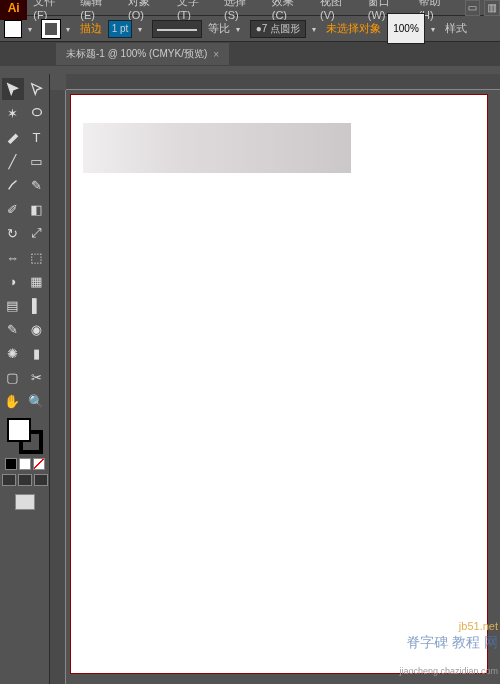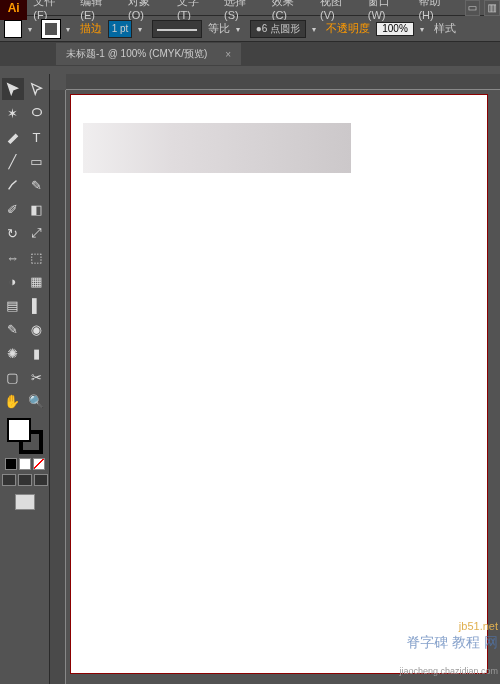--- a/index.html
+++ b/index.html
@@ -12,24 +12,24 @@
 
 .controlbar { height: 26px; background: #535353; display: flex; align-items: center; border-bottom: 1px solid #2a2a2a; padding: 0 4px; gap: 6px; }
 .ctrl-label { color: #ccc; font-size: 11px; }
 .ctrl-label.orange { color: #ff9a00; }
 .swatch { width: 18px; height: 18px; background: #fff; border: 1px solid #000; }
 .dd { width: 8px; height: 8px; color: #ccc; font-size: 8px; }
 .stroke-input { width: 24px; height: 18px; background: #0369a1; color: #ccc; border: 1px solid #222; font-size: 10px; text-align: center; }
 .profile-sel { width: 50px; height: 18px; background: #3a3a3a; border: 1px solid #222; position: relative; }
 .profile-sel::before { content: ""; position: absolute; left: 4px; right: 4px; top: 8px; height: 2px; background: #ccc; }
 .brush-sel { width: 56px; height: 18px; background: #3a3a3a; border: 1px solid #222; display: flex; align-items: center; justify-content: center; color: #ccc; font-size: 10px; }
-.opac-input { width: 38px; height: 14px; background: #eee; color: #000; border: 1px solid #222; font-size: 10px; text-align: center; }
+.opac-input { width: 38px; height: 31px; background: #eee; color: #000; border: 1px solid #222; font-size: 10px; text-align: center; }
 
 .tabbar { height: 24px; background: #424242; display: flex; align-items: center; padding-left: 56px; }
-.doc-tab { background: #535353; color: #ccc; font-size: 10px; padding: 4px 10px; display: flex; align-items: center; gap: 18px; }
+.doc-tab { background: #535353; color: #ccc; font-size: 10px; padding: 4px 10px; display: flex; align-items: center; gap: 6px; }
 .tab-close { color: #aaa; font-size: 10px; cursor: pointer; }
 
 .workspace { position: absolute; top: 74px; left: 0; right: 0; bottom: 0; display: flex; }
 
 .toolbox { width: 50px; background: #535353; border-right: 1px solid #2a2a2a; padding: 4px 2px; display: flex; flex-direction: column; align-items: center; }
 .tool-grid { display: grid; grid-template-columns: 22px 22px; gap: 2px; }
 .tool { width: 22px; height: 22px; display: flex; align-items: center; justify-content: center; color: #ddd; font-size: 13px; cursor: pointer; }
 .tool.sel { background: #3a3a3a; }
 .tool svg { width: 14px; height: 14px; stroke: #ddd; fill: none; stroke-width: 1.5; }
 .colorsect { margin-top: 6px; position: relative; width: 36px; height: 36px; }
@@ -73,23 +73,23 @@
   <div class="swatch"></div>
   <span class="dd">▾</span>
   <div class="swatch" style="background:#535353;border:3px solid #fff;outline:1px solid #000"></div>
   <span class="dd">▾</span>
   <span class="ctrl-label orange">描边</span>
   <input class="stroke-input" value="1 pt" style="">
   <span class="dd">▾</span>
   <div class="profile-sel"></div>
   <span class="ctrl-label">等比</span>
   <span class="dd">▾</span>
-  <div class="brush-sel">● <span>6 点圆形</span></div>
+  <div class="brush-sel">● <span>7 点圆形</span></div>
   <span class="dd">▾</span>
-  <span class="ctrl-label orange">不透明度</span>
+  <span class="ctrl-label orange">未选择对象</span>
   <input class="opac-input" value="100%" style="">
   <span class="dd">▾</span>
   <span class="ctrl-label">样式</span>
 </div>
 
 <div class="tabbar">
   <div class="doc-tab">
     <span>未标题-1 @ 100% (CMYK/预览)</span>
     <span class="tab-close">×</span>
   </div>

